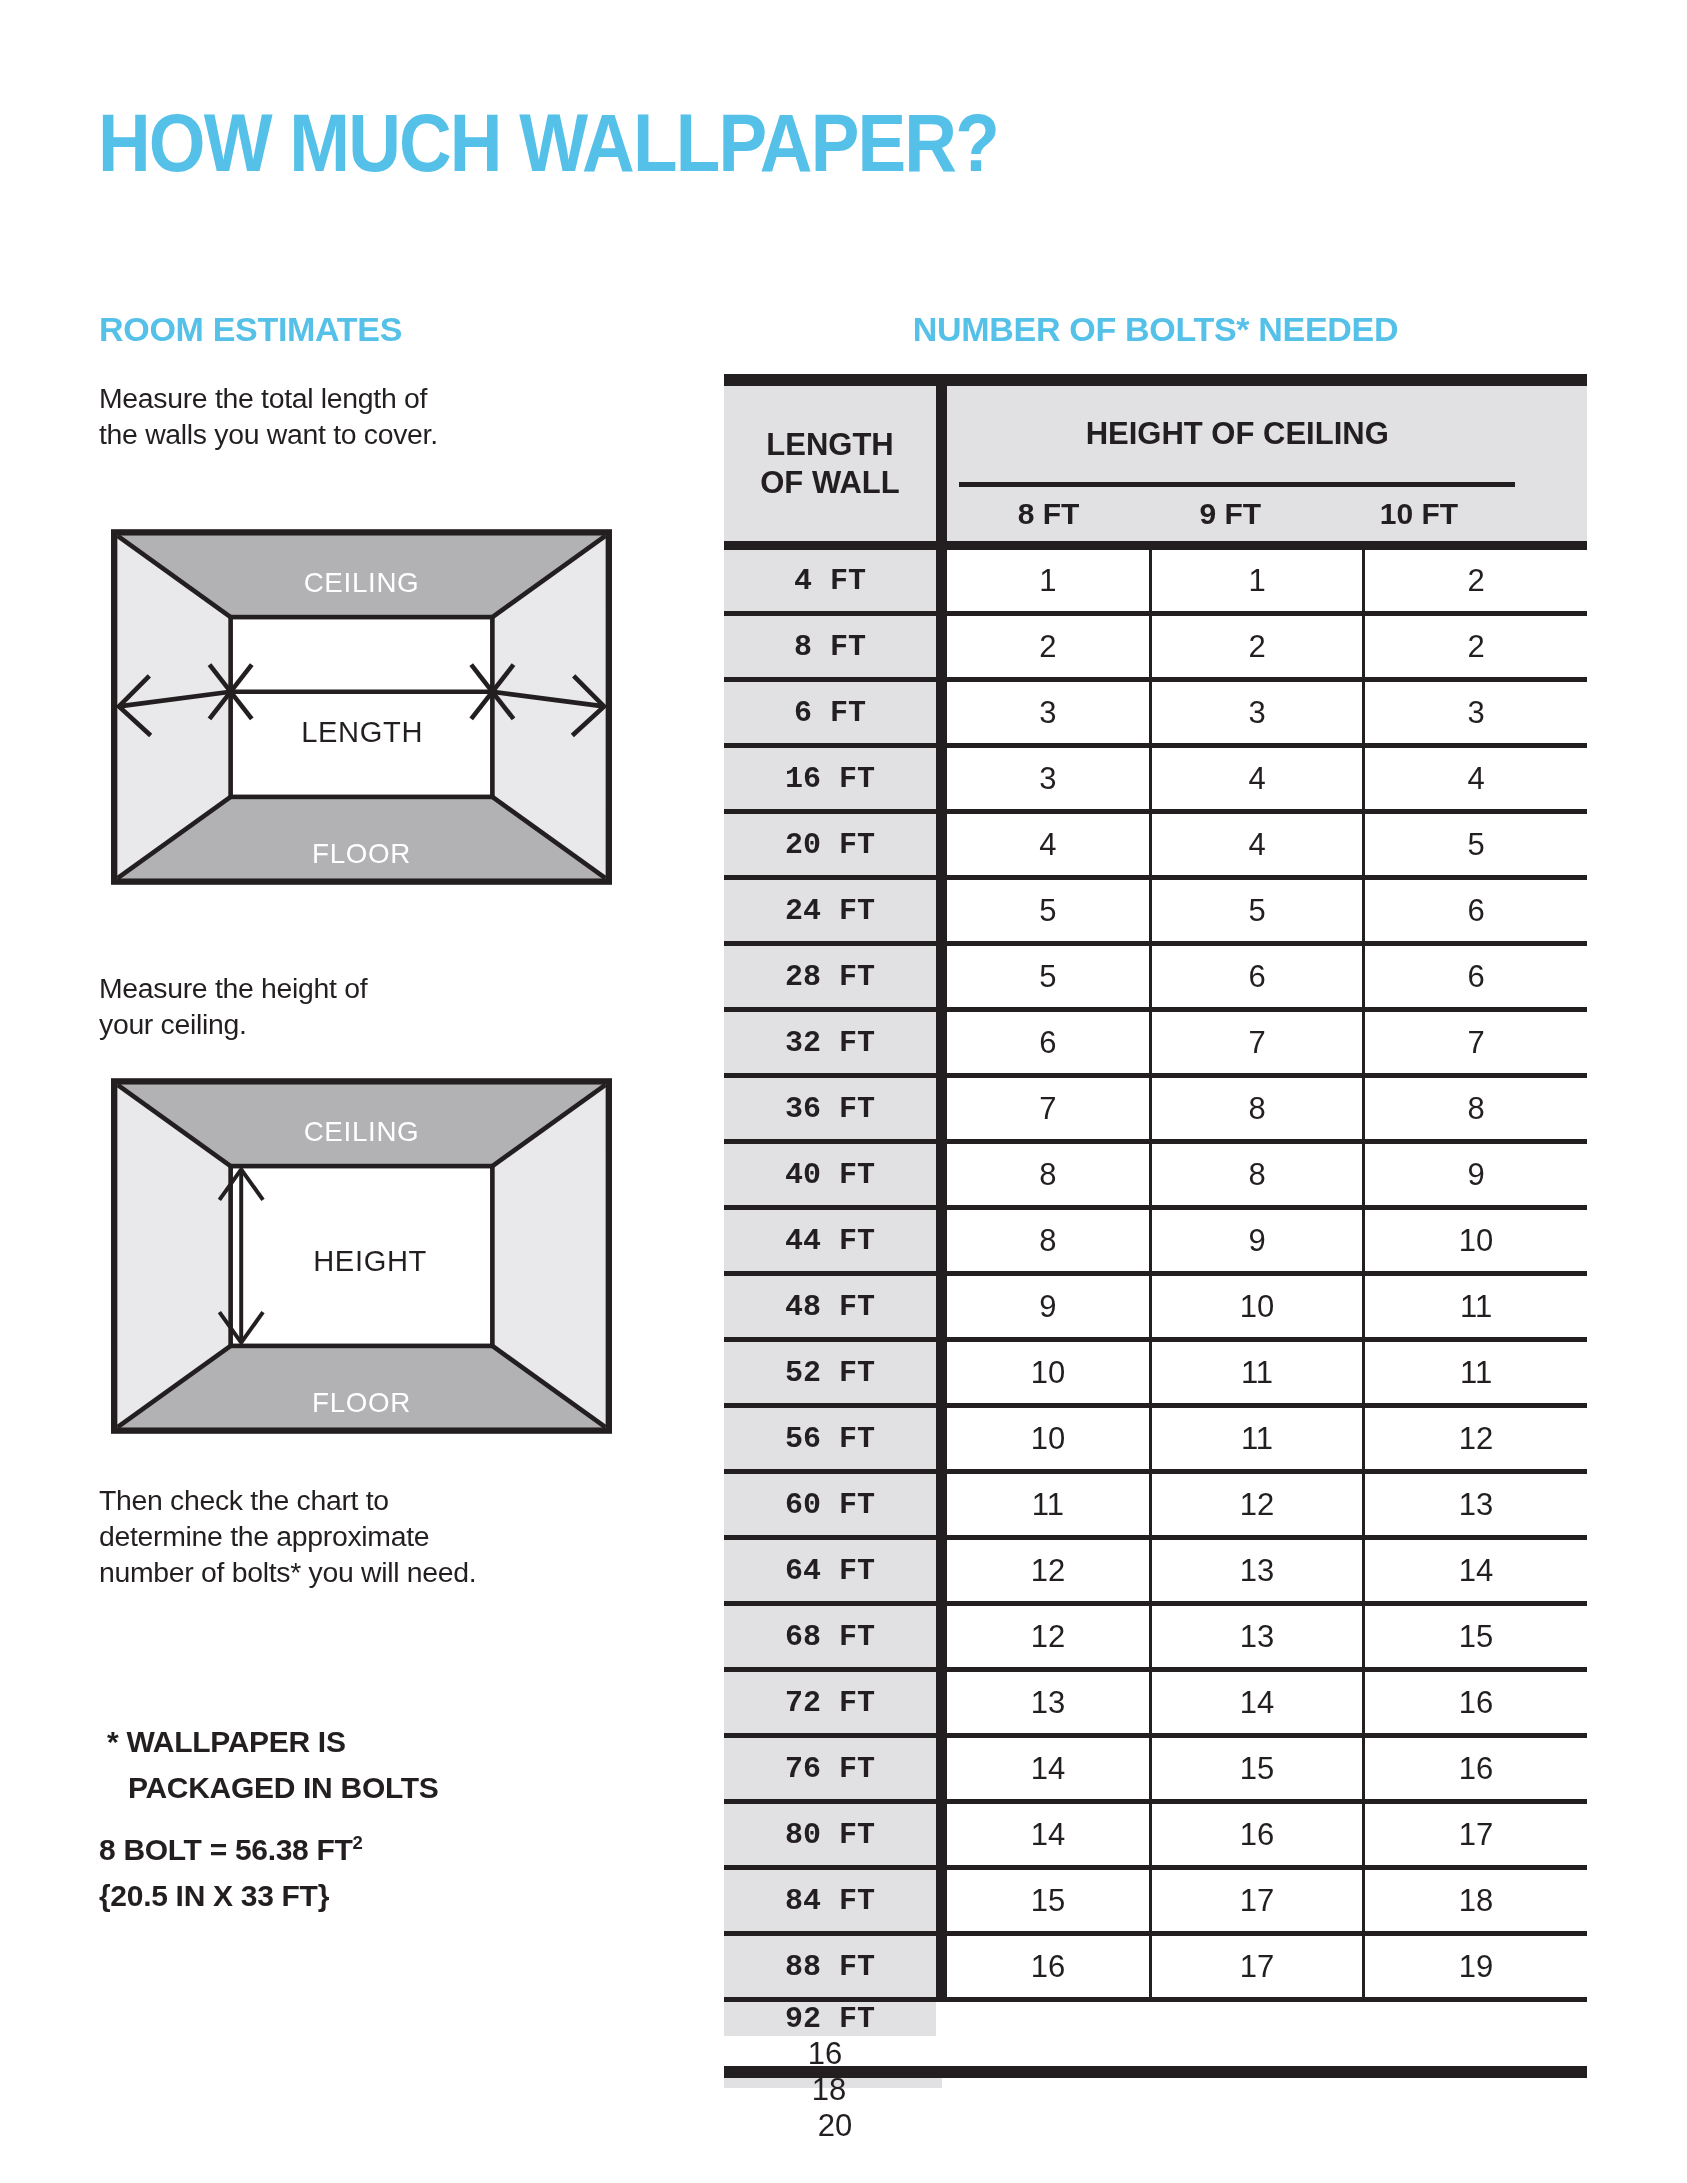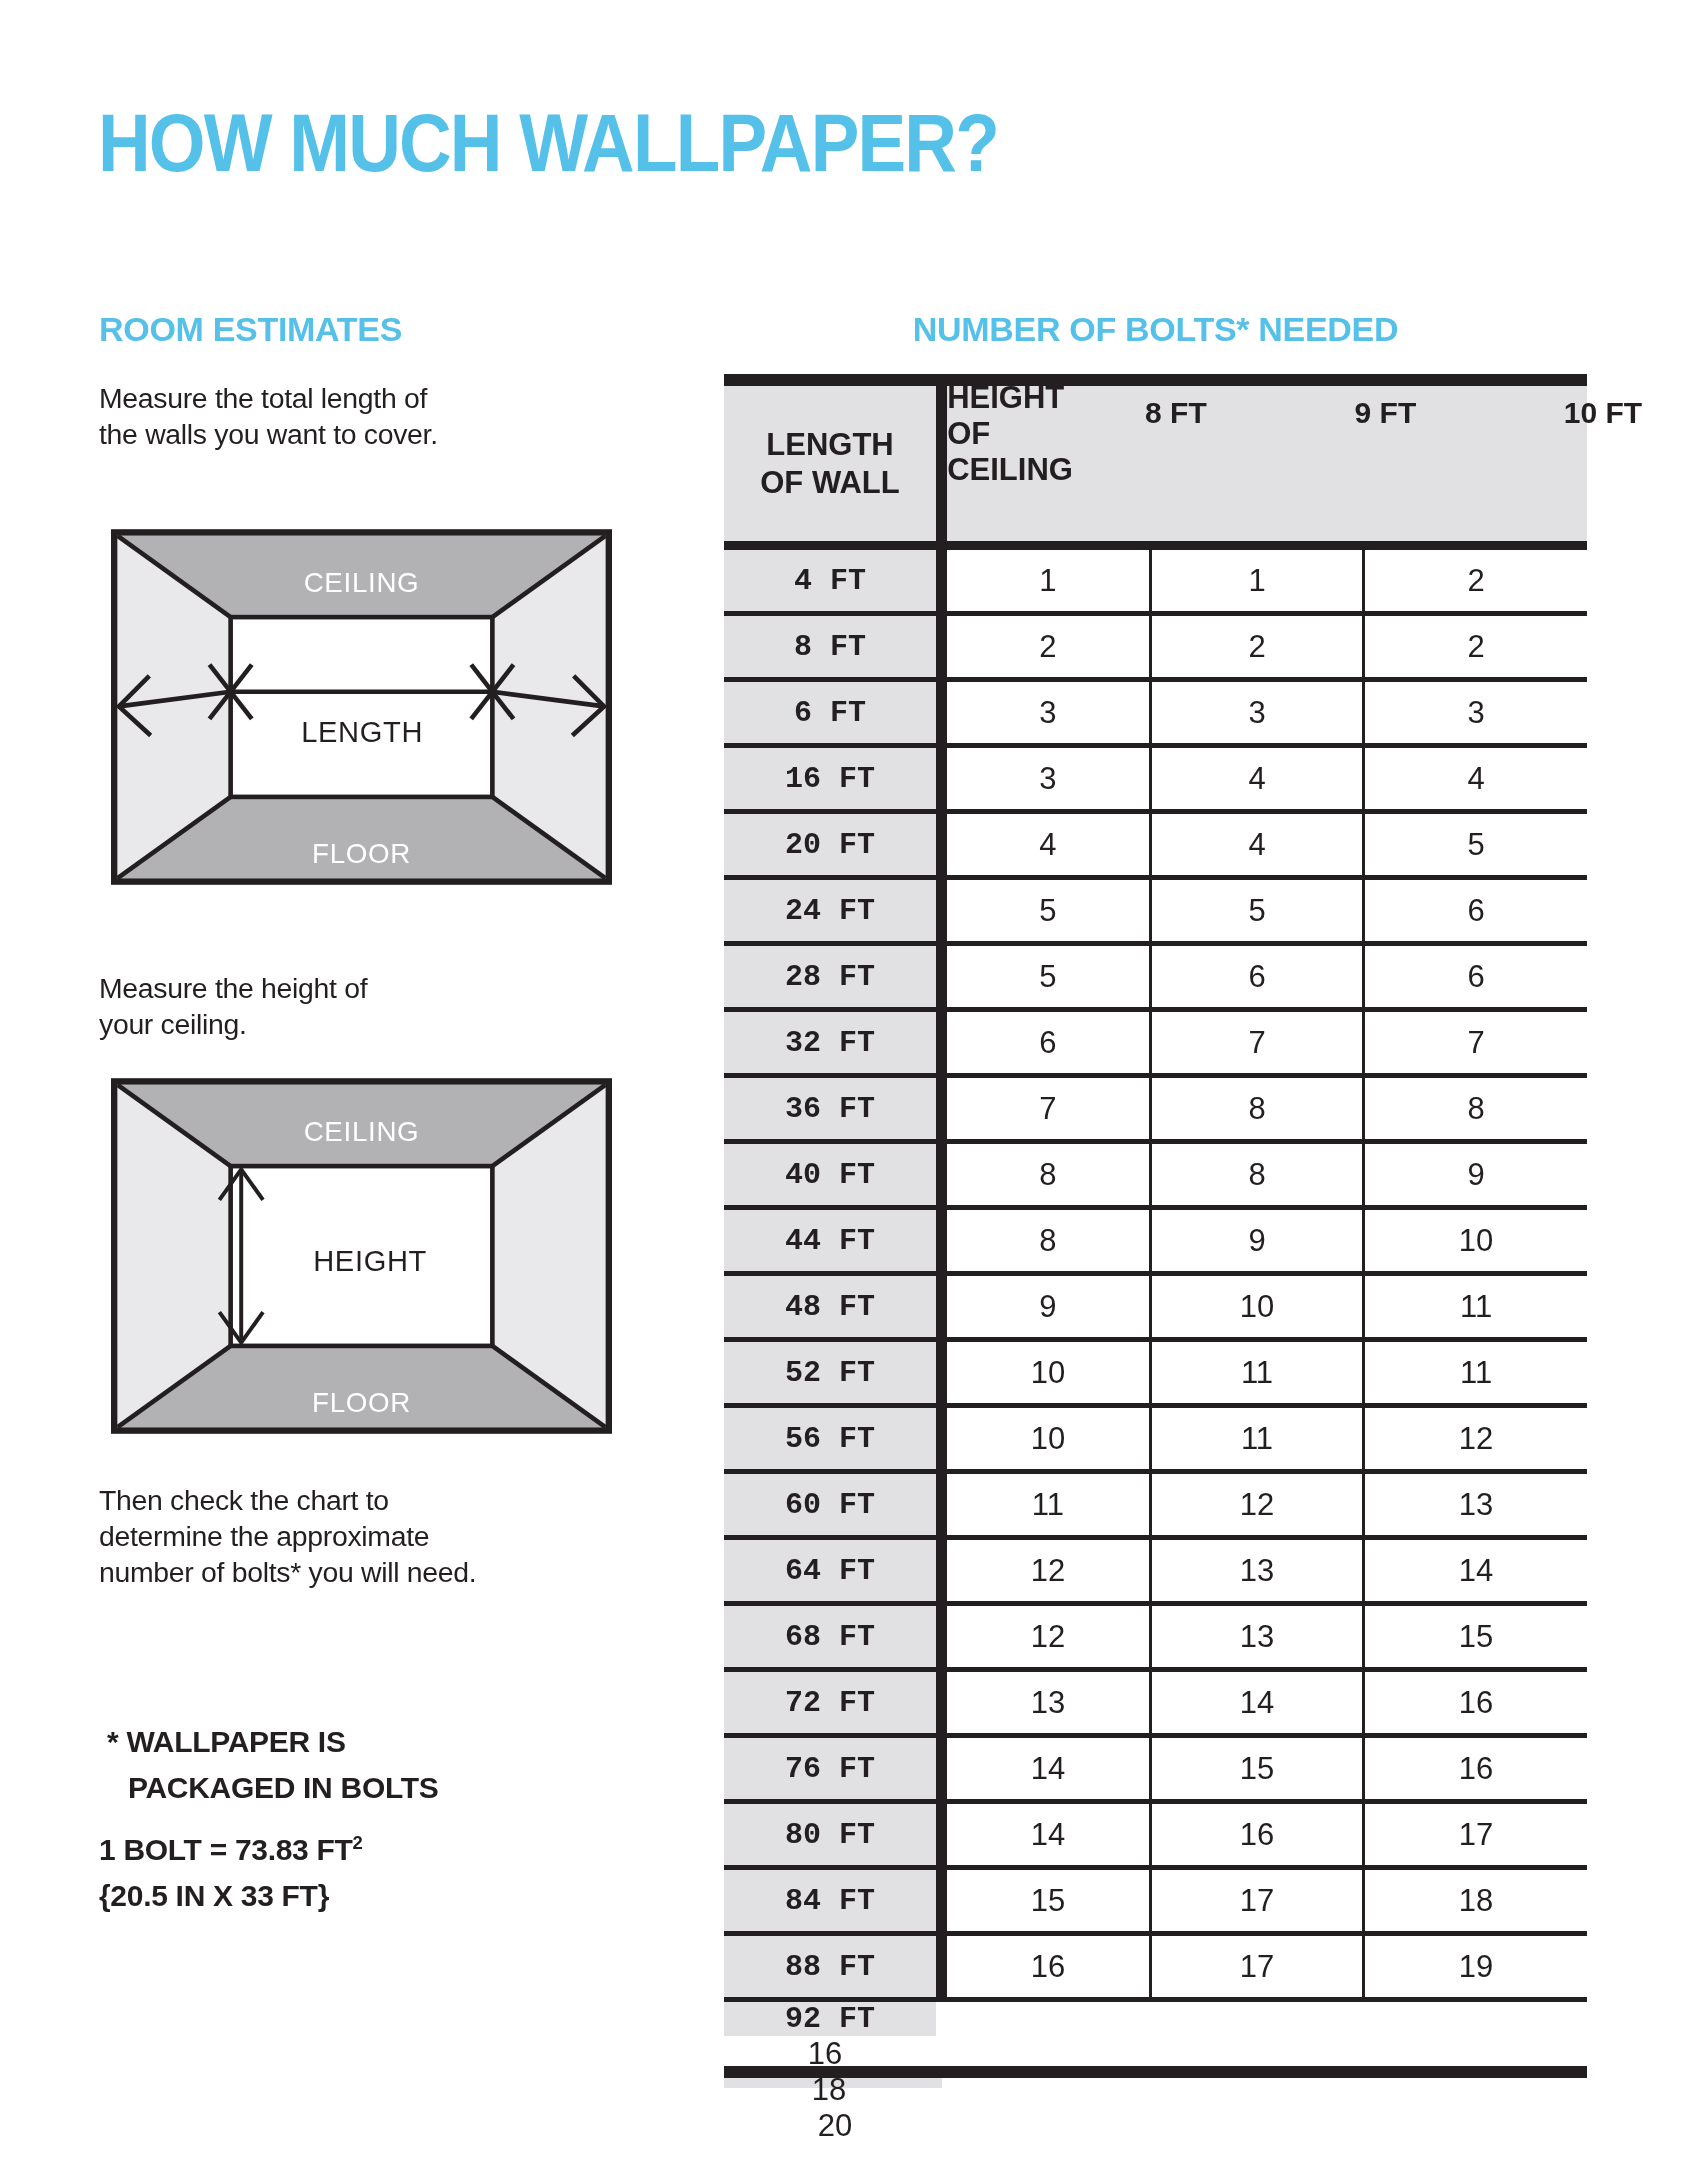--- a/index.html
+++ b/index.html
@@ -91,21 +91,21 @@
   .t-bar { width: 863px; height: 12px; background: #231f20; }
   .t-header { display: flex; width: 863px; height: 155px; background: #e1e1e3; }
   .t-corner {
     width: 212px; height: 155px;
     display: flex; align-items: center; justify-content: center;
     text-align: center;
     font-size: 31px; font-weight: bold; line-height: 1.2;
     white-space: pre-line;
   }
   .t-vdiv-head { width: 11.2px; height: 155px; background: #231f20; }
-  .t-head-right { width: 556px; display: flex; flex-direction: row; }
+  .t-head-right { width: 556px; display: flex; flex-direction: column; margin-left: 12px; }
   .t-group {
     height: 96px;
     display: flex; align-items: center; justify-content: center;
     font-size: 31px; font-weight: bold;
   }
   .t-subline { height: 5.3px; background: #231f20; }
   .t-collabels { height: 54px; display: flex; }
   .t-collabel {
     display: flex; align-items: center; justify-content: center;
     font-size: 30px; font-weight: bold;
@@ -207,21 +207,21 @@
 <div class="abs para para3">Then check the chart to
 determine the approximate
 number of bolts* you will need.</div>
 
 <div class="abs footnote">
   <div>* WALLPAPER IS</div>
   <div class="indent">PACKAGED IN BOLTS</div>
 </div>
 
 <div class="abs bolt-info">
-  <div><span>1 BOLT = 73.83 FT</span><sup>2</sup></div>
+  <div><span>8 BOLT = 56.38 FT</span><sup>2</sup></div>
   <div>{20.5 IN X 33 FT}</div>
 </div>
 
 <div class="abs section-heading bolts-needed-heading">NUMBER OF BOLTS* NEEDED</div>
 
 <div class="abs bolts-table">
   <div class="t-bar"></div>
   <div class="t-header">
     <div class="t-corner">LENGTH
 OF WALL</div>

